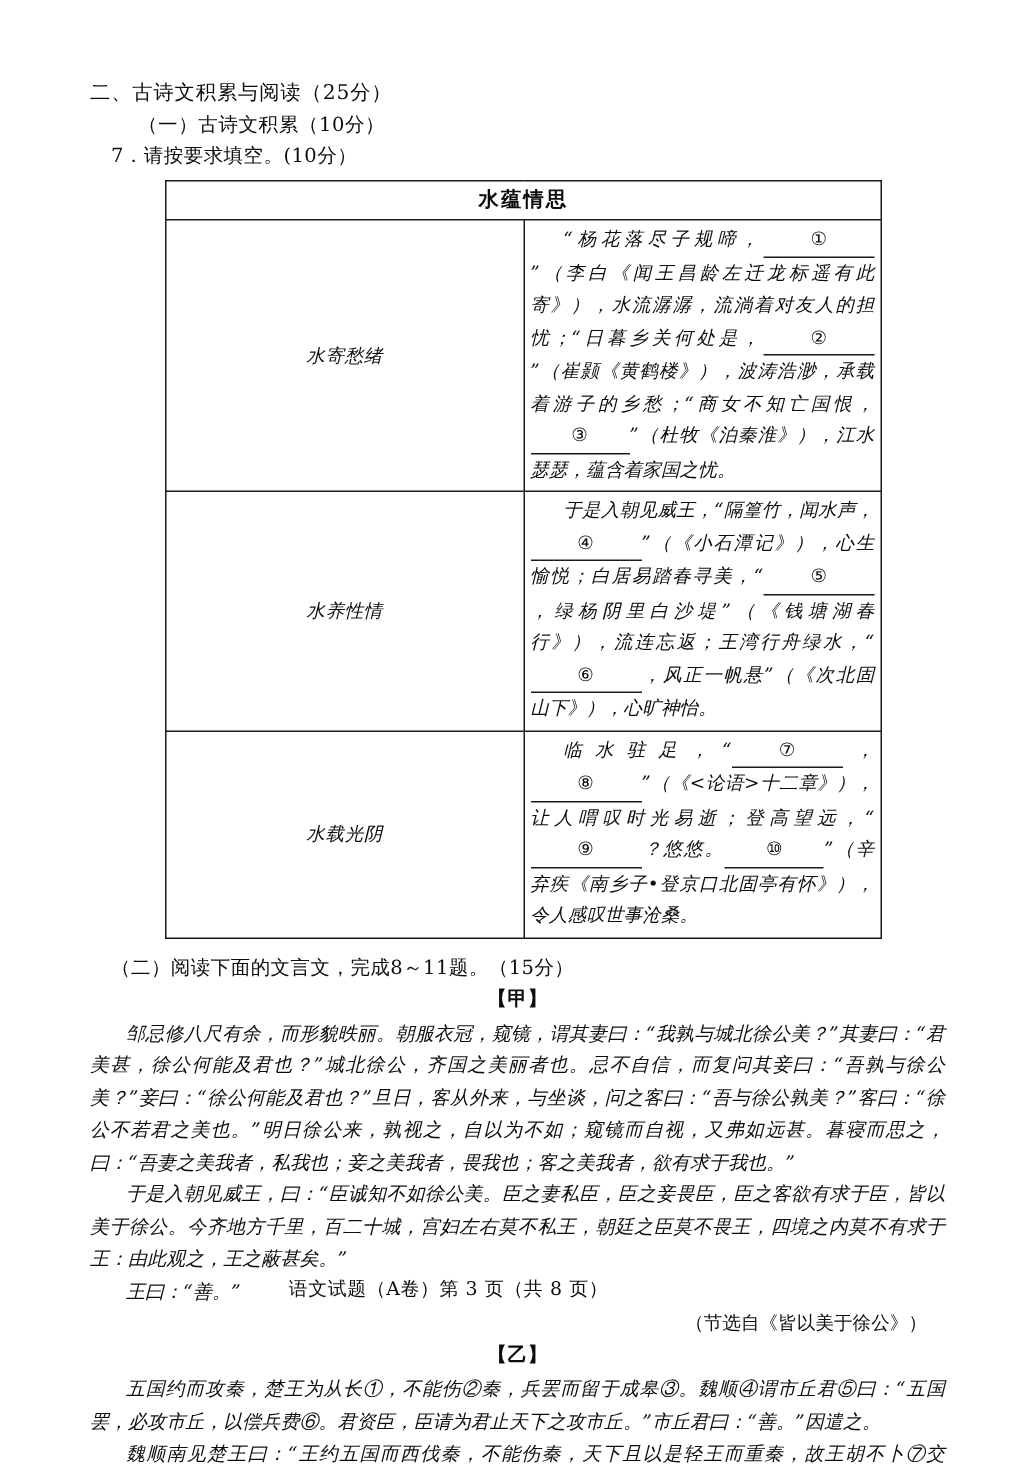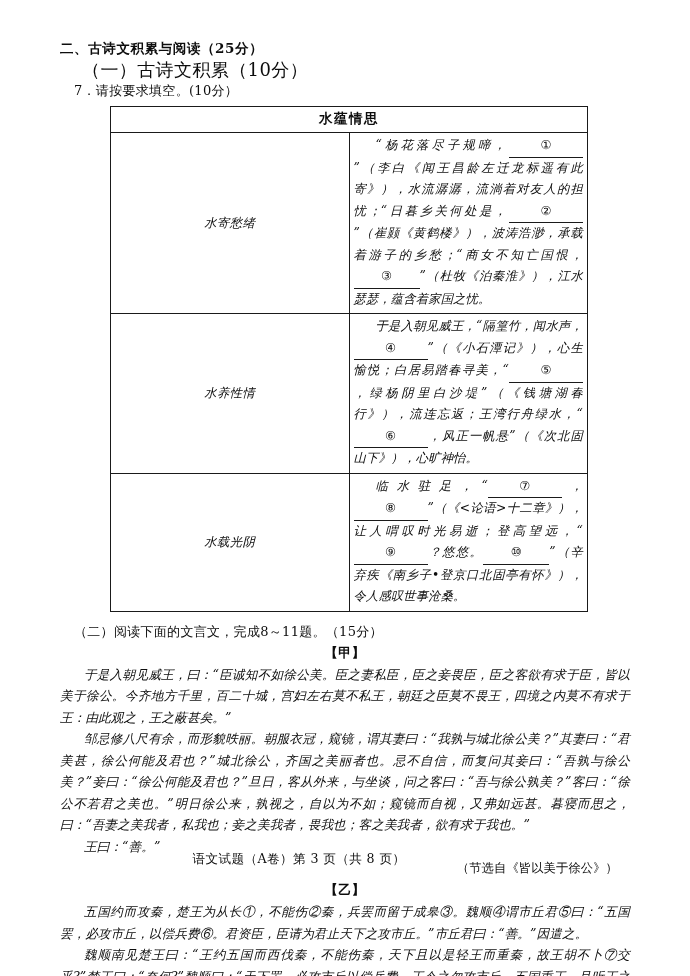--- a/index.html
+++ b/index.html
@@ -17,29 +17,29 @@
     position: absolute;
     left: 0; top: 0;
     width: 690px;
     height: 976px;
     padding: 30px 60px 0 60px;
   }
 
   
   .sec-head {
     font-size: 13.5px;
-    font-weight: bold;
+    font-weight: normal;
     letter-spacing: 0.6px;
     line-height: 21px;
-    margin: 8px 0 0 0;
+    margin: 22px 0 0 0;
   }
   .sub-head {
-    font-size: 18px;
+    font-size: 13px;
     line-height: 21px;
-    margin-left: 22px;
+    margin-left: 32px;
     letter-spacing: 0.4px;
   }
   .q-head {
     font-size: 13px;
     line-height: 21px;
     margin-left: 14px;
     letter-spacing: 0.3px;
   }
 
   
@@ -161,22 +161,22 @@
         </td>
       </tr>
     </tbody>
       </table>
   </div>
 
   <div class="spacer-md"></div>
 
   <div class="q-head">（二）阅读下面的文言文，完成8～11题。（15分）</div>
   <div class="para center">【甲】</div>
+  <p class="para ind">邹忌修八尺有余，而形貌昳丽。朝服衣冠，窥镜，谓其妻曰：“我孰与城北徐公美？”其妻曰：“君美甚，徐公何能及君也？”城北徐公，齐国之美丽者也。忌不自信，而复问其妾曰：“吾孰与徐公美？”妾曰：“徐公何能及君也？”旦日，客从外来，与坐谈，问之客曰：“吾与徐公孰美？”客曰：“徐公不若君之美也。”明日徐公来，孰视之，自以为不如；窥镜而自视，又弗如远甚。暮寝而思之，曰：“吾妻之美我者，私我也；妾之美我者，畏我也；客之美我者，欲有求于我也。”</p>
   <p class="para ind">于是入朝见威王，曰：“臣诚知不如徐公美。臣之妻私臣，臣之妾畏臣，臣之客欲有求于臣，皆以美于徐公。今齐地方千里，百二十城，宫妇左右莫不私王，朝廷之臣莫不畏王，四境之内莫不有求于王：由此观之，王之蔽甚矣。”</p>
-  <p class="para ind">邹忌修八尺有余，而形貌昳丽。朝服衣冠，窥镜，谓其妻曰：“我孰与城北徐公美？”其妻曰：“君美甚，徐公何能及君也？”城北徐公，齐国之美丽者也。忌不自信，而复问其妾曰：“吾孰与徐公美？”妾曰：“徐公何能及君也？”旦日，客从外来，与坐谈，问之客曰：“吾与徐公孰美？”客曰：“徐公不若君之美也。”明日徐公来，孰视之，自以为不如；窥镜而自视，又弗如远甚。暮寝而思之，曰：“吾妻之美我者，私我也；妾之美我者，畏我也；客之美我者，欲有求于我也。”</p>
   <p class="para ind">王曰：“善。”</p>
   <div class="para src">（节选自《皆以美于徐公》）</div>
 
   <div class="para center">【乙】</div>
   <p class="para ind">五国约而攻秦，楚王为从长①，不能伤②秦，兵罢而留于成皋③。魏顺④谓市丘君⑤曰：“五国罢，必攻市丘，以偿兵费⑥。君资臣，臣请为君止天下之攻市丘。”市丘君曰：“善。”因遣之。</p>
   <p class="para ind">魏顺南见楚王曰：“王约五国而西伐秦，不能伤秦，天下且以是轻王而重秦，故王胡不卜⑦交乎?”楚王曰：“奈何?”魏顺曰：“天下罢，必攻市丘以偿兵费。王令之勿攻市丘。五国重王，且听王之言而不攻市丘；不重王，且反王之言而攻市丘。然则王之轻重必明矣。”故楚王卜交而市丘存。</p>
 
 </div>
 
 <div class="footer">语文试题（A卷）第 3 页（共 8 页）</div>

